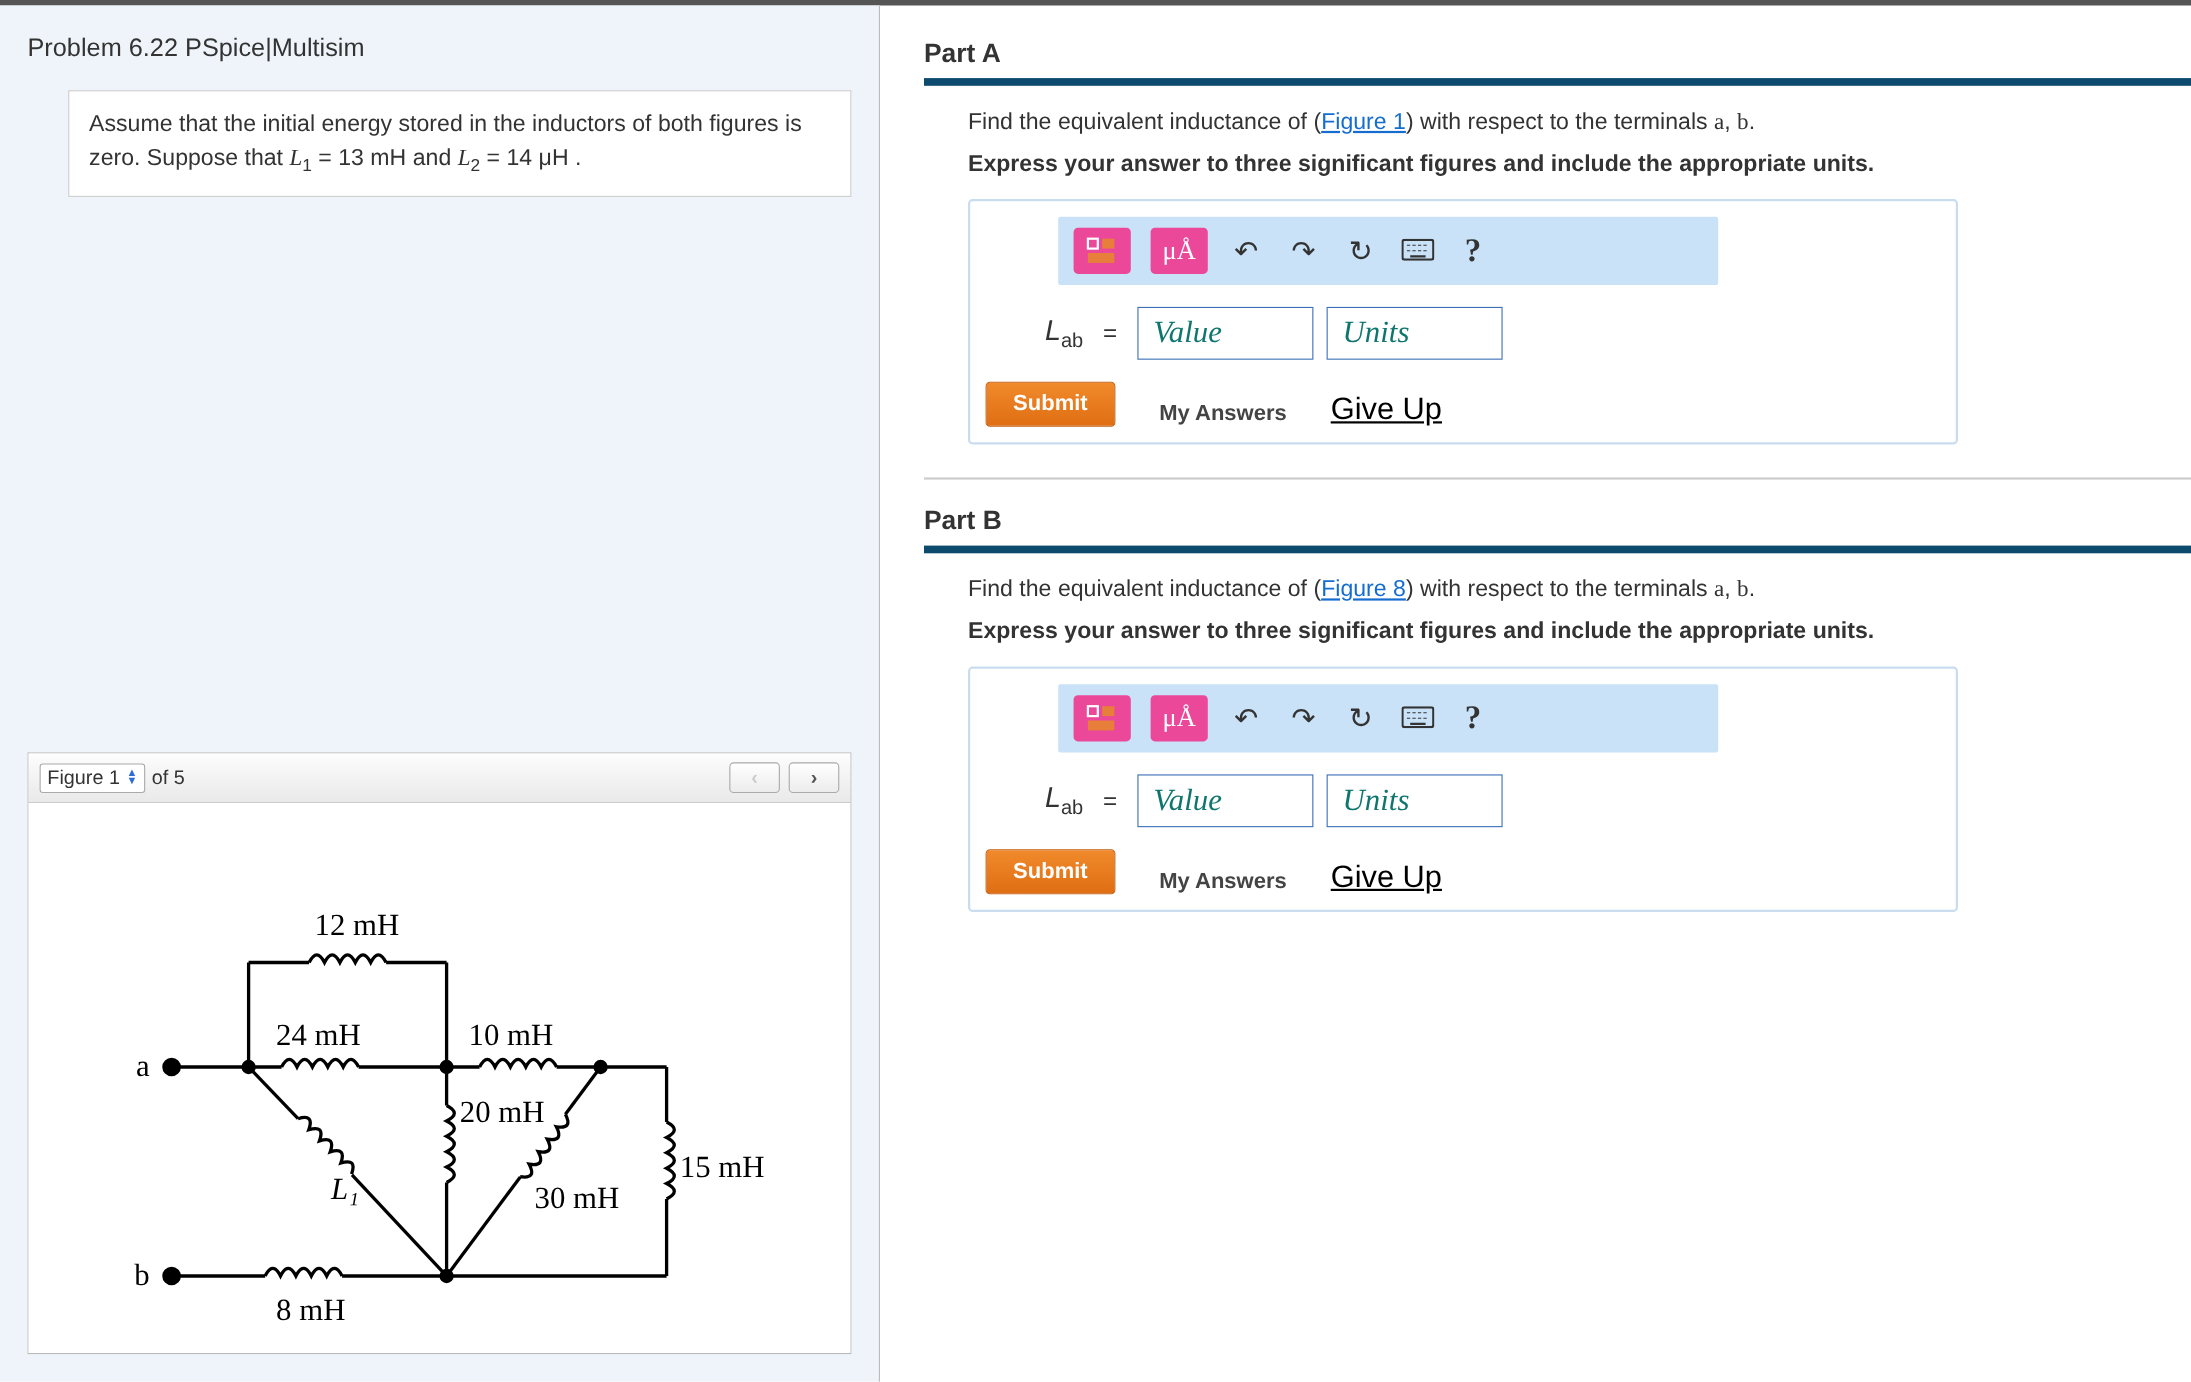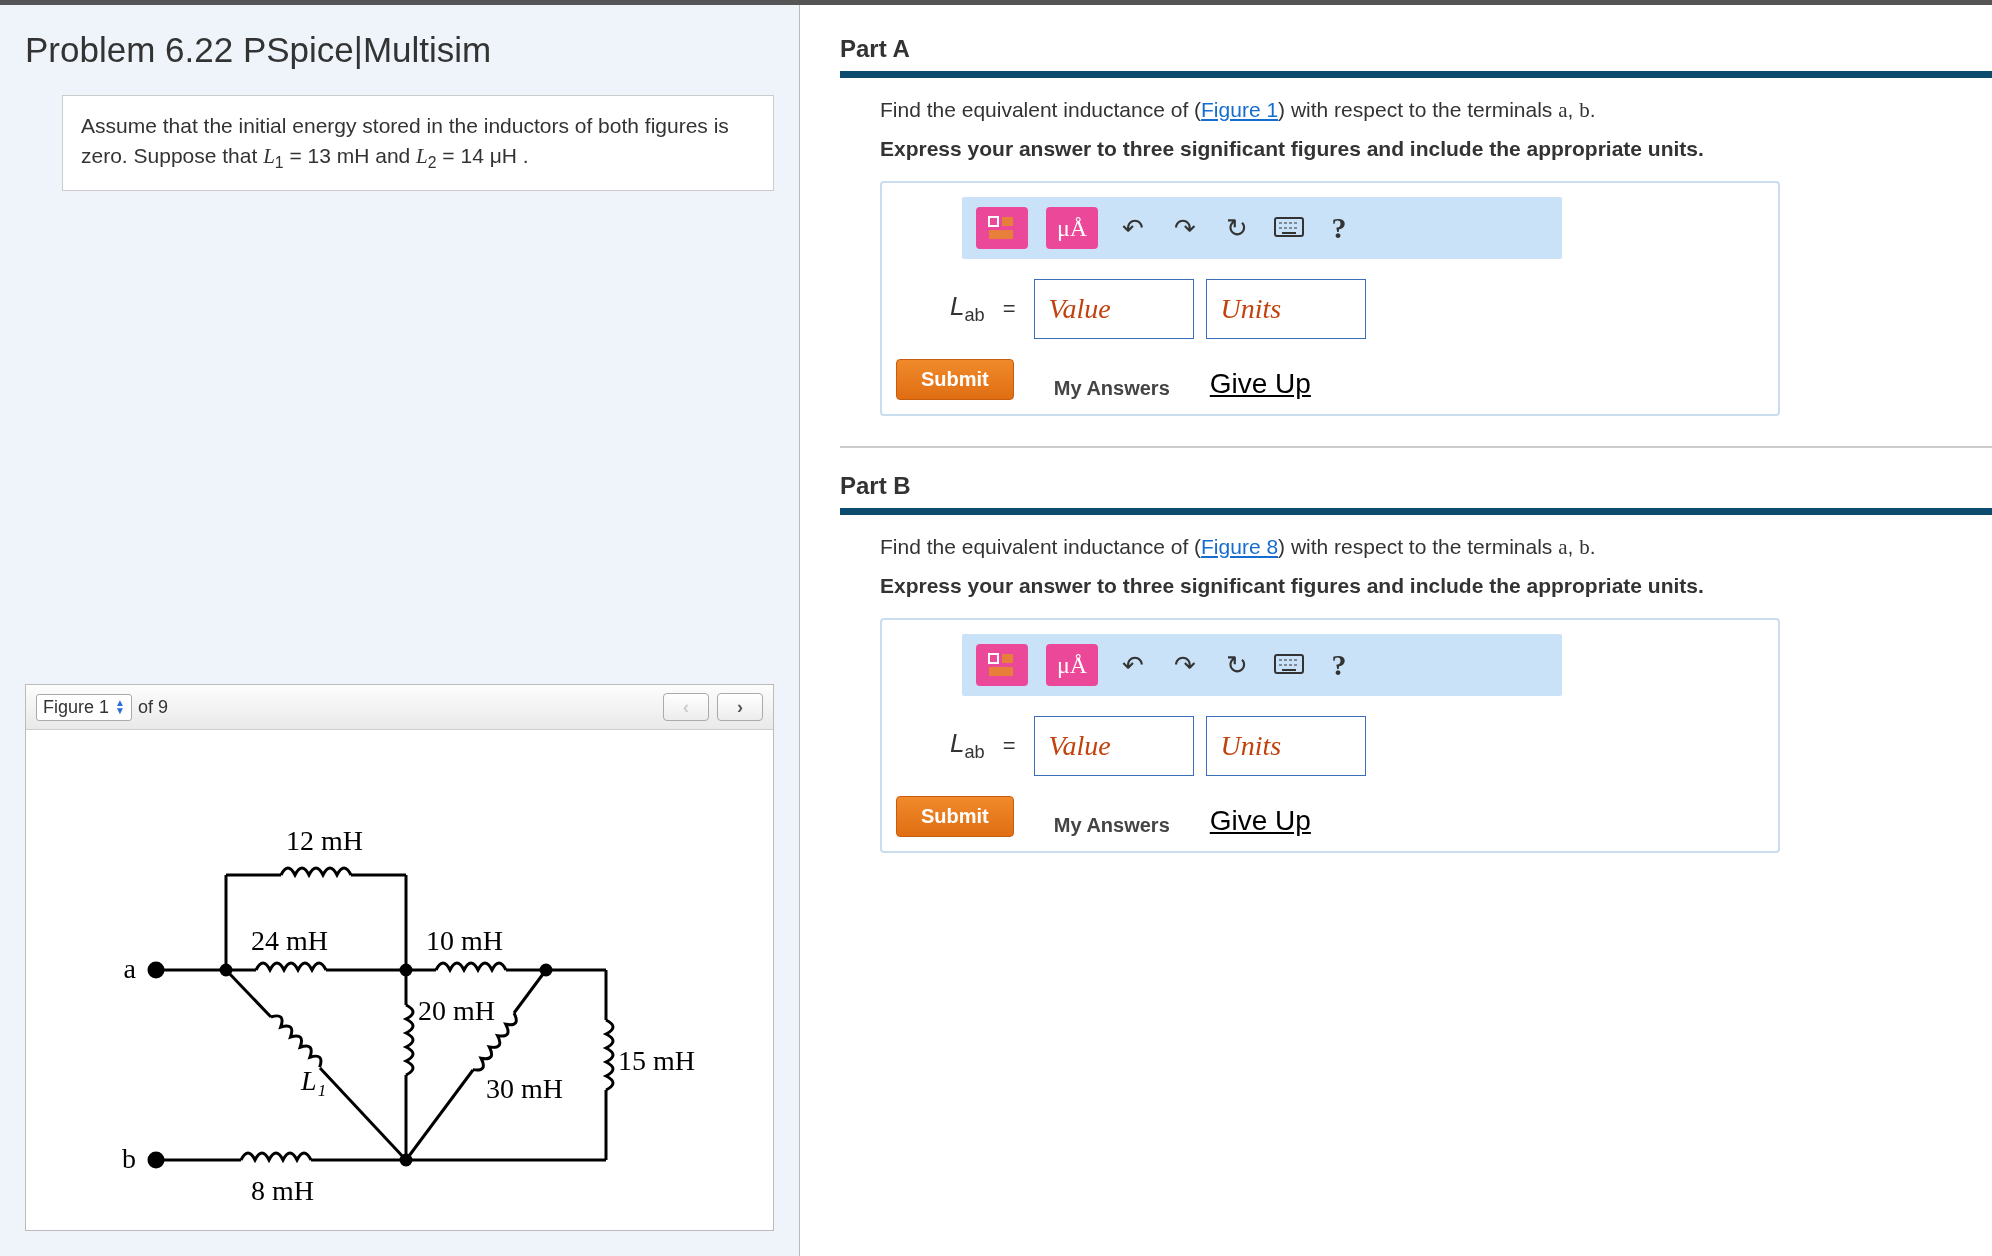--- a/index.html
+++ b/index.html
@@ -20,21 +20,21 @@
   .left-pane {
     width: 800px;
     background: #eef4fa;
     border-right: 1px solid #bbb;
     padding: 25px;
     position: relative;
     display: flex;
     flex-direction: column;
   }
   .problem-title {
-    font-size: 35px;
+    font-size: 23px;
     font-weight: 400;
     color: #333;
     margin-bottom: 25px;
   }
   .assume-box {
     background: #fff;
     border: 1px solid #ccc;
     padding: 15px 18px;
     font-size: 21px;
     line-height: 1.45;
@@ -151,25 +151,25 @@
     display: flex;
     align-items: center;
     padding: 6px 14px 20px 28px;
     gap: 12px;
   }
   .Lab-label { font-family: Liberation Sans, sans-serif; font-style: italic; font-size: 26px; margin-left: 40px; }
   .Lab-label sub { font-size: 0.7em; font-style: normal; }
   .eq { font-size: 22px; margin: 0 6px; }
   .val-input, .unit-input {
     border: 1.5px solid #3a6fb7;
-    height: 60px;
+    height: 48px;
     font-size: 28px;
     font-family: 'Times New Roman', serif;
     font-style: italic;
-    color: #c2410c;
+    color: #0f766e;
     padding: 0 14px;
     display: flex; align-items:center;
     background: #fff;
   }
   .val-input { width: 160px; }
   .unit-input { width: 160px; }
 
   .submit-row {
     display: flex;
     align-items: flex-end;
@@ -203,21 +203,21 @@
 
     <div class="figure-region">
       <div class="figure-header">
         <span class="fig-select">
           <span>Figure 1</span>
           <span class="stepper-icon">
             <span>▲</span>
               <span>▼</span>
           </span>
         </span>
-        <span>of 9</span>
+        <span>of 5</span>
         <div class="fig-nav">
           <div class="fig-nav-btn disabled">
               <span>‹</span>
             </div>
           <div class="fig-nav-btn">
               <span>›</span>
             </div>
         </div>
       </div>
       <div class="figure-canvas">

